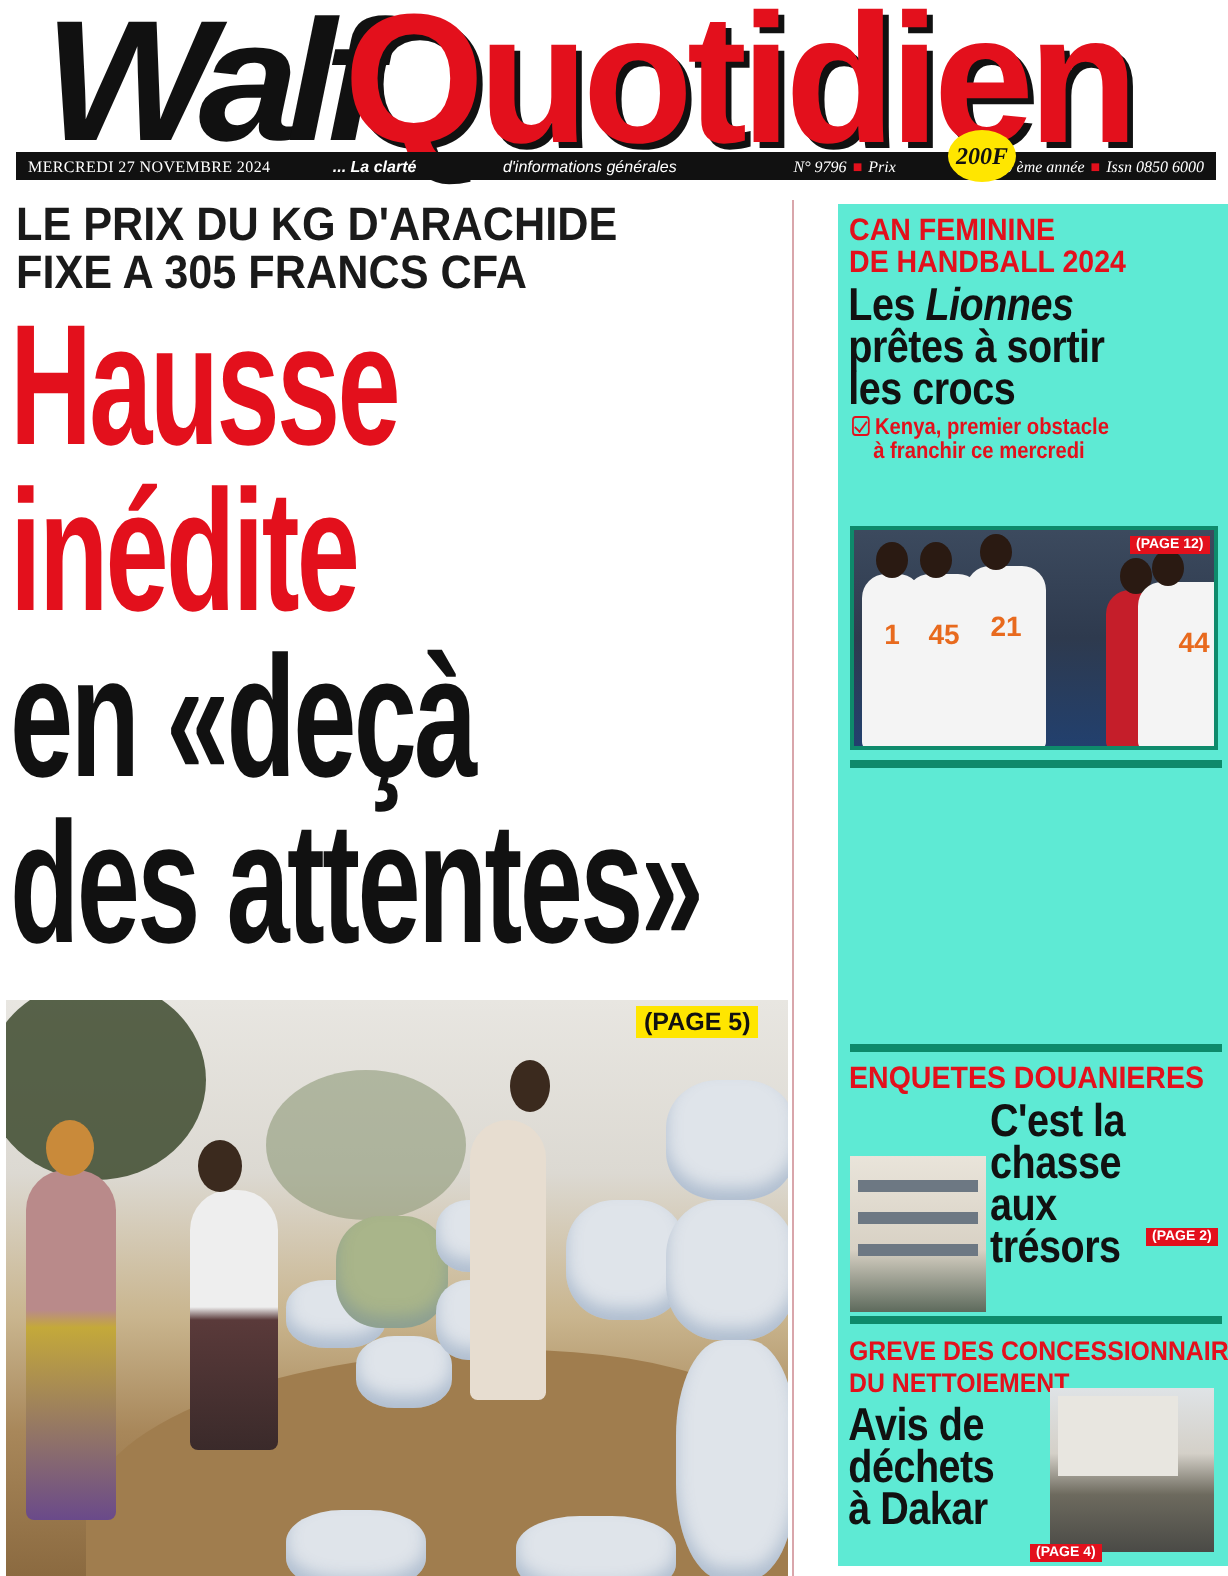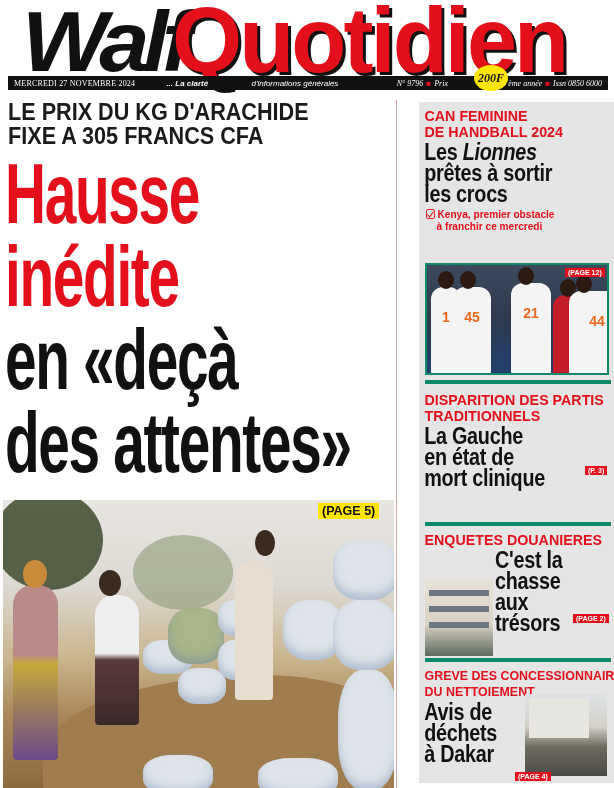--- a/index.html
+++ b/index.html
@@ -69,21 +69,21 @@
   .photo .sack { position: absolute; background: #dfe4ea; border-radius: 40%; box-shadow: inset 0 -6px 8px rgba(90,120,160,0.35); }
   .photo .sack.green { background: #a9b58a; }
   .photo .person { position: absolute; border-radius: 20px 20px 4px 4px; }
   .photo .head { position: absolute; border-radius: 50%; background: #3b2a1e; }
   .page-badge {
     position: absolute; left: 318px; top: 503px; background: #ffe600;
     font-weight: 700; font-size: 12.5px; padding: 1px 4px; color: #111;
   }
 
   
-  .sidebar { position: absolute; left: 419px; top: 102px; width: 195px; height: 681px; background: #e5e5e5; text-decoration: underline; }
+  .sidebar { position: absolute; left: 419px; top: 102px; width: 195px; height: 681px; background: #5eead4; text-decoration: underline; }
   .sb-section { position: absolute; left: 0; width: 195px; }
   .sb-kicker { color: #e3101c; font-weight: 700; font-size: 15.5px; line-height: 16px; padding-left: 6px; transform: scaleX(0.92); transform-origin: left; white-space: nowrap; }
   .sb-title { color: #111; font-weight: 900; font-size: 23px; line-height: 21px; padding-left: 6px; transform: scaleX(0.86); transform-origin: left; white-space: nowrap; letter-spacing: -0.3px; }
   .sb-title i { font-style: italic; }
   .sb-sub { color: #e3101c; font-weight: 700; font-size: 11.5px; line-height: 12px; padding-left: 8px; transform: scaleX(0.88); transform-origin: left; white-space: nowrap; }
   .check-icon { display: inline-block; width: 10px; height: 10px; border: 1.5px solid #e3101c; border-radius: 2px; position: relative; margin-right: 3px; vertical-align: -1px; }
   .check-icon::after { content: ""; position: absolute; left: 2px; top: 0px; width: 3px; height: 6px; border-right: 1.5px solid #e3101c; border-bottom: 1.5px solid #e3101c; transform: rotate(40deg); }
   .green-rule { position: absolute; left: 6px; width: 186px; height: 4px; background: #0e8a6b; }
   .red-tag { position: absolute; background: #e3101c; color: #fff; font-weight: 700; font-size: 7px; padding: 1px 3px; }
 
@@ -173,44 +173,36 @@
 
   <div class="hb-photo">
     <div class="player" style="left:4px;">
         <div class="phead"></div>
         <div class="num">1</div>
       </div>
     <div class="player" style="left:26px;width:38px;">
         <div class="phead"></div>
         <div class="num">45</div>
       </div>
-    <div class="player" style="left:84px;width:40px;height:92px;">
+    <div class="player" style="left:56px;width:40px;height:92px;">
         <div class="phead"></div>
         <div class="num">21</div>
       </div>
     <div class="player red" style="left:126px;width:24px;height:80px;">
         <div class="phead"></div>
       </div>
     <div class="player" style="left:142px;width:56px;height:84px;">
         <div class="phead"></div>
         <div class="num">44</div>
       </div>
     <div class="red-tag" style="left:138px;top:3px;">(PAGE 12)</div>
   </div>
 
   <div class="green-rule" style="top:278px;"></div>
 
-  <div class="sb-section" style="top:290px;">
-    <div class="sb-kicker">DISPARITION DES PARTIS</div>
-    <div class="sb-kicker">TRADITIONNELS</div>
-    <div class="sb-title" style="margin-top:2px;">La Gauche</div>
-    <div class="sb-title">en état de</div>
-    <div class="sb-title">mort clinique</div>
-    <div class="red-tag" style="left:166px;top:74px;">(P. 3)</div>
-  </div>
 
   <div class="green-rule" style="top:420px;"></div>
 
   <div class="sb-section" style="top:430px;">
     <div class="sb-kicker">ENQUETES DOUANIERES</div>
     <div class="building">
       <div class="win" style="left:4px;top:12px;width:60px;"></div>
       <div class="win" style="left:4px;top:28px;width:60px;"></div>
       <div class="win" style="left:4px;top:44px;width:60px;"></div>
     </div>

